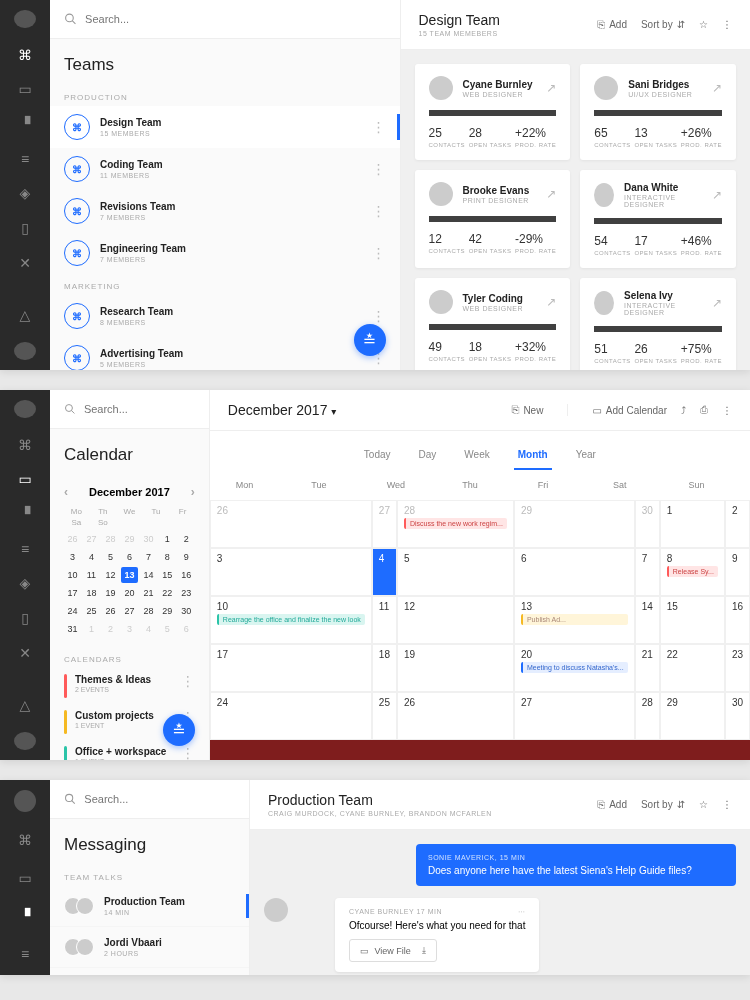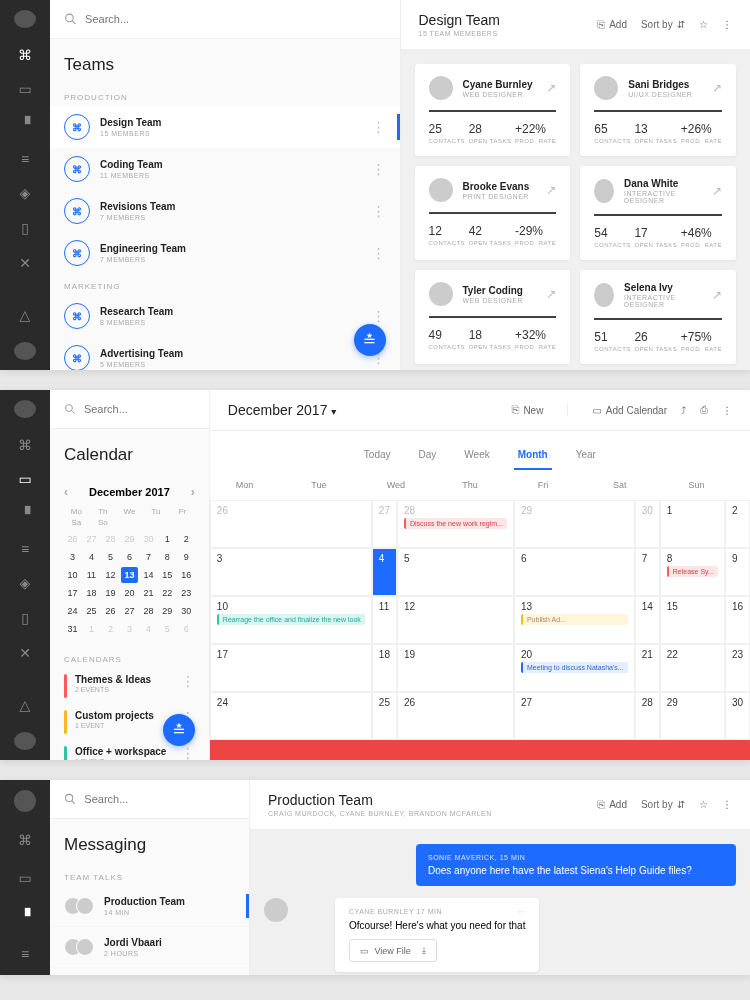--- a/index.html
+++ b/index.html
@@ -26,21 +26,21 @@
 .fab { position: absolute; bottom: 14px; right: 14px; width: 32px; height: 32px; border-radius: 50%; background: #1e6cff; display: flex; align-items: center; justify-content: center; color: #fff; box-shadow: 0 2px 6px rgba(30,108,255,0.4); cursor: pointer; }
 .side-rel { position: relative; flex: 1; }
 .main { flex: 1; background: #f0f0f0; }
 .main-head { background: #fff; padding: 12px 18px; display: flex; align-items: center; justify-content: space-between; border-bottom: 1px solid #eee; }
 .main-title { font-size: 14px; font-weight: 500; color: #222; }
 .main-sub { font-size: 7px; color: #aaa; letter-spacing: 0.5px; text-transform: uppercase; margin-top: 2px; }
 .head-actions { display: flex; align-items: center; gap: 14px; font-size: 10px; color: #666; }
 .head-btn { display: flex; align-items: center; gap: 4px; cursor: pointer; }
 .cards { padding: 14px; display: grid; grid-template-columns: 1fr 1fr; gap: 10px; }
 .card { background: #fff; border-radius: 3px; padding: 12px 14px; box-shadow: 0 1px 3px rgba(0,0,0,0.06); }
-.card-top { display: flex; align-items: center; gap: 10px; padding-bottom: 10px; border-bottom: 2px solid #404040; }
+.card-top { display: flex; align-items: center; gap: 10px; padding-bottom: 10px; border-bottom: 6px solid #404040; }
 .avatar { width: 24px; height: 24px; border-radius: 50%; background: #ccc; }
 .card-name { font-size: 10px; font-weight: 700; color: #222; }
 .card-role { font-size: 7px; color: #aaa; letter-spacing: 0.5px; text-transform: uppercase; margin-top: 1px; }
 .card-arrow { margin-left: auto; color: #bbb; font-size: 12px; }
 .card-stats { display: flex; justify-content: space-between; padding-top: 10px; }
 .stat { text-align: left; }
 .stat-val { font-size: 12px; font-weight: 400; color: #333; }
 .stat-lbl { font-size: 6px; color: #aaa; letter-spacing: 0.5px; text-transform: uppercase; margin-top: 2px; }
 
 
@@ -439,21 +439,21 @@
           <div class="cal-bar" style="background:#2bc4a8"></div>
           <div class="cal-info">
             <div class="cal-name">Office + workspace</div>
             <div class="cal-sub">1 EVENT</div>
           </div>
           <div class="team-more">⋮</div>
         </div>
       </div>
     <div class="fab">≛</div>
   </div>
-  <div class="main" style="background:#ef4444">
+  <div class="main" style="background:#7f1d1d">
     <div class="main-head">
       <div style="display:flex;align-items:center;gap:6px">
         <div class="main-title"><span>December 2017</span> <span style="font-size:10px">▾</span></div>
       </div>
       <div class="head-actions">
         <div class="head-btn">⎘ <span>New</span></div>
         <div class="divider"></div>
         <div class="head-btn">▭ <span>Add Calendar</span></div>
         <div class="head-btn">⤴</div>
         <div class="head-btn">⎙</div>

